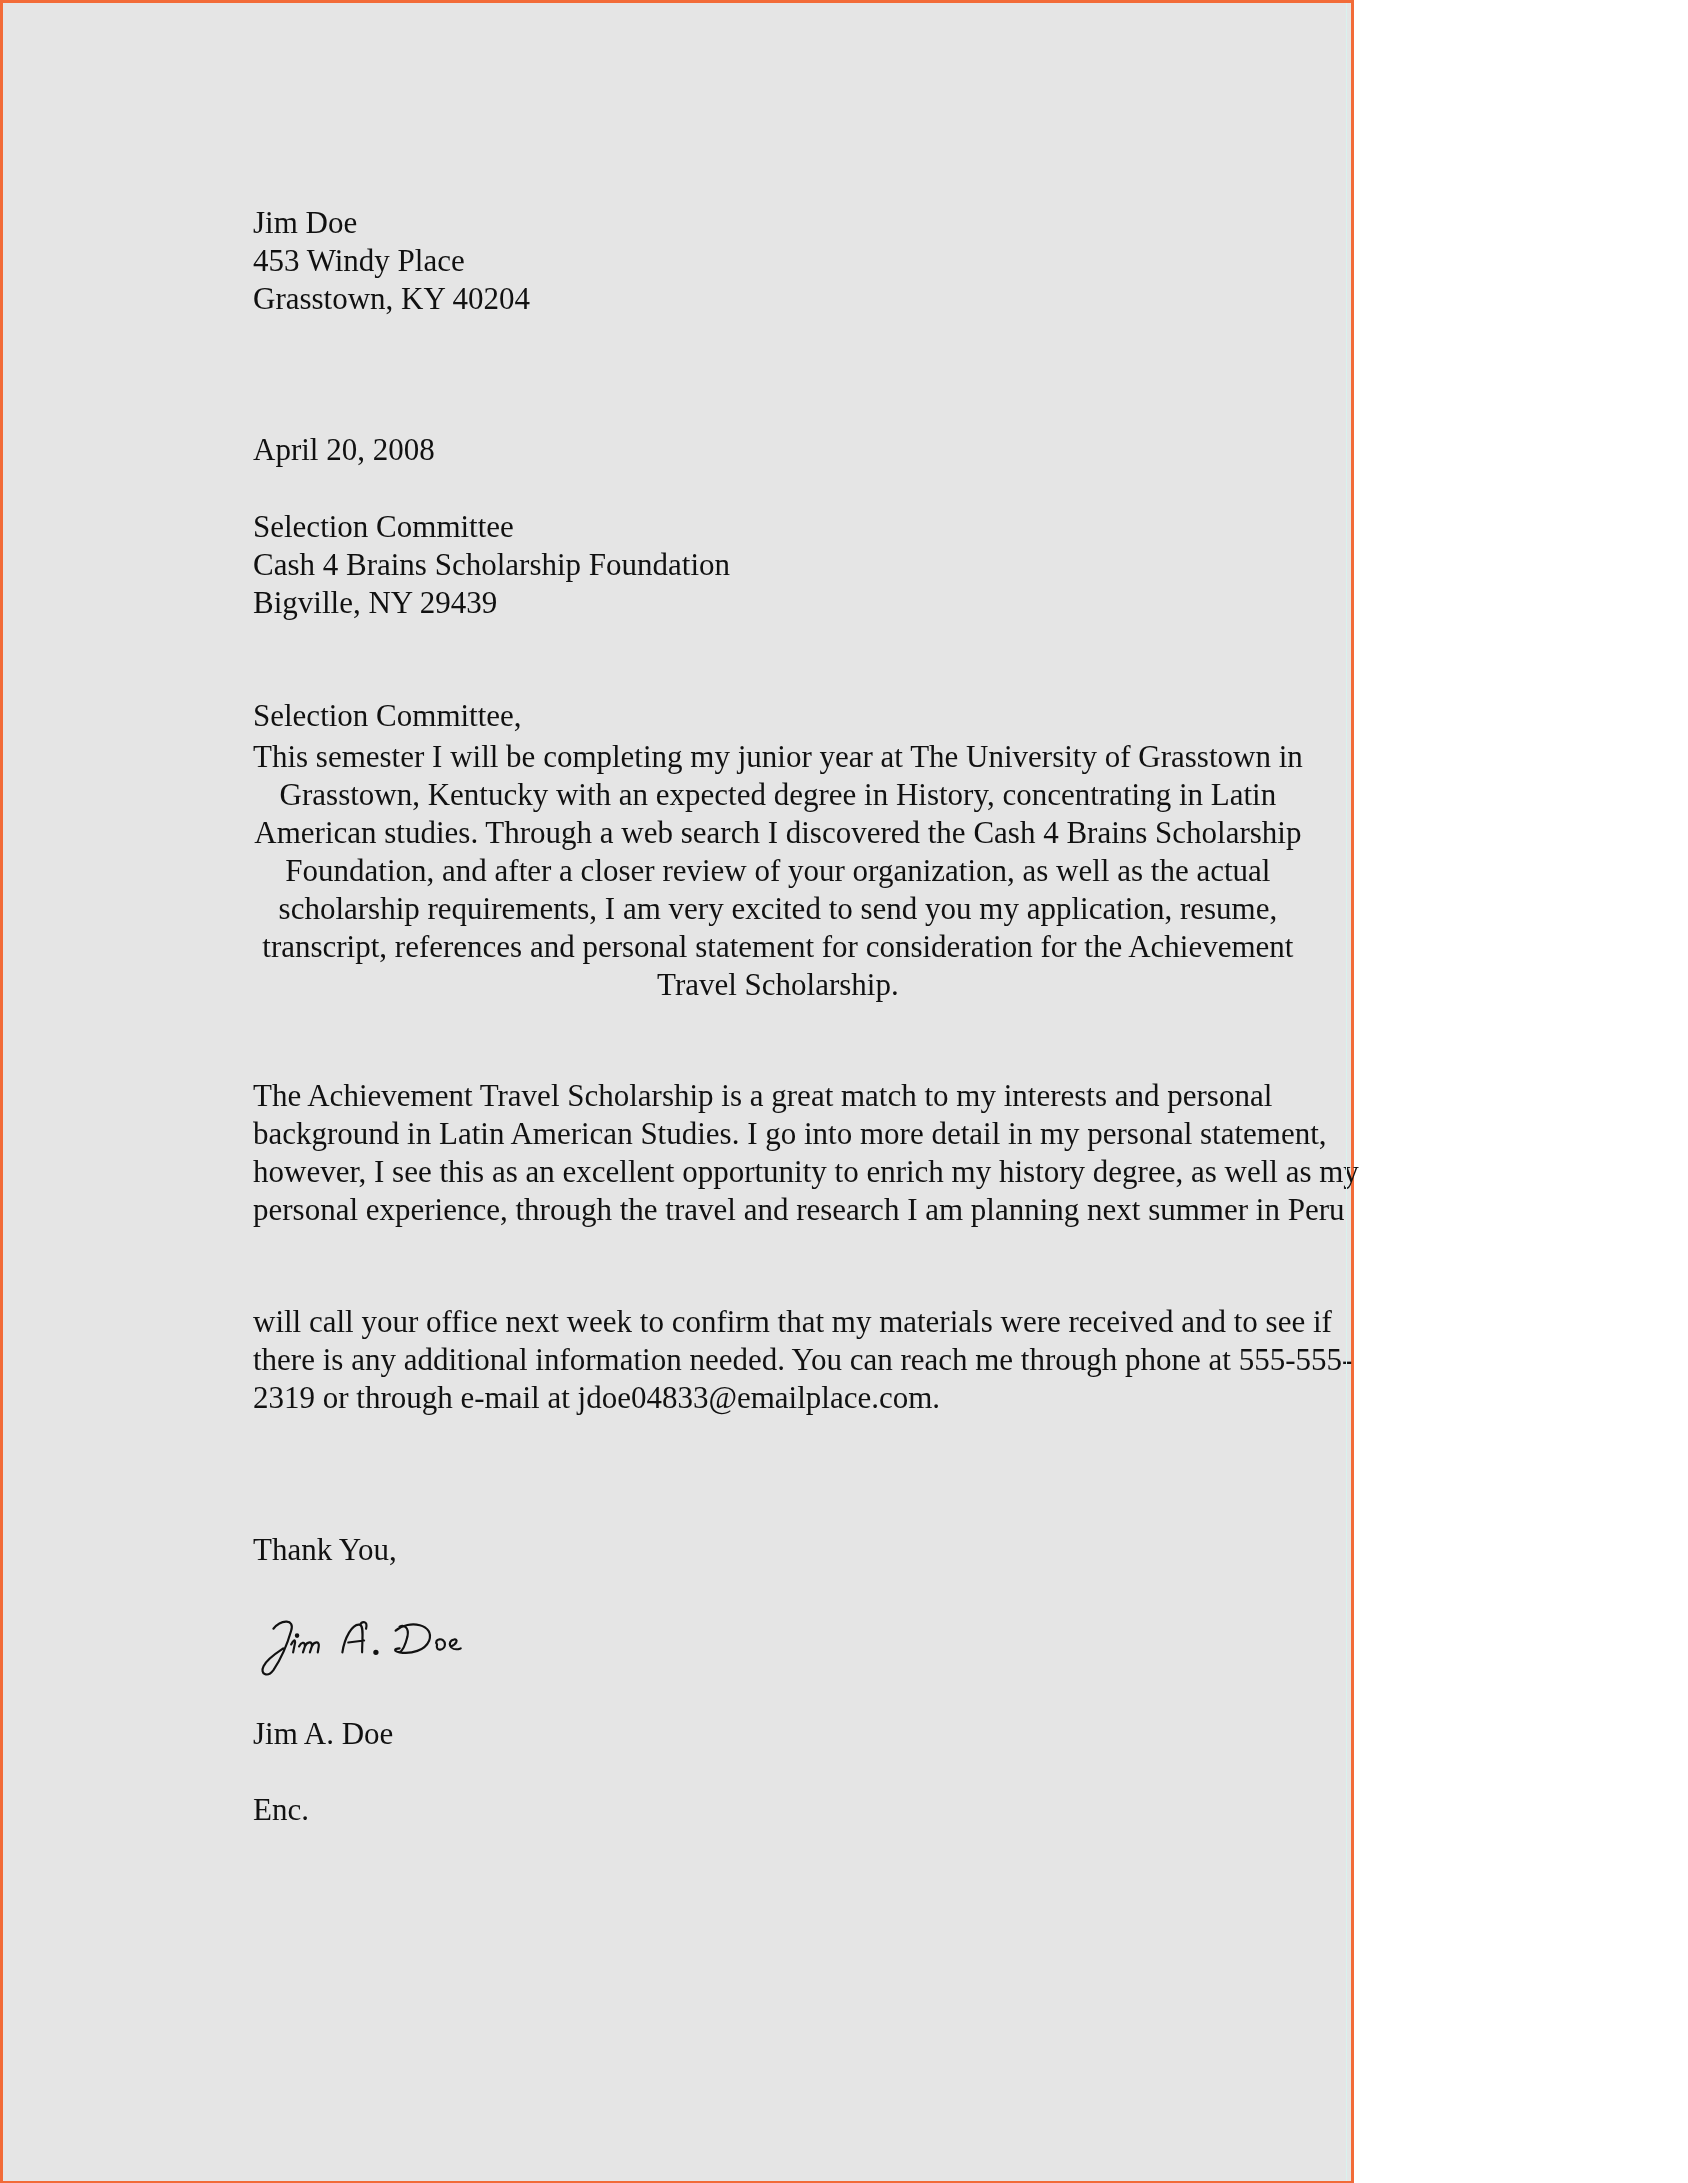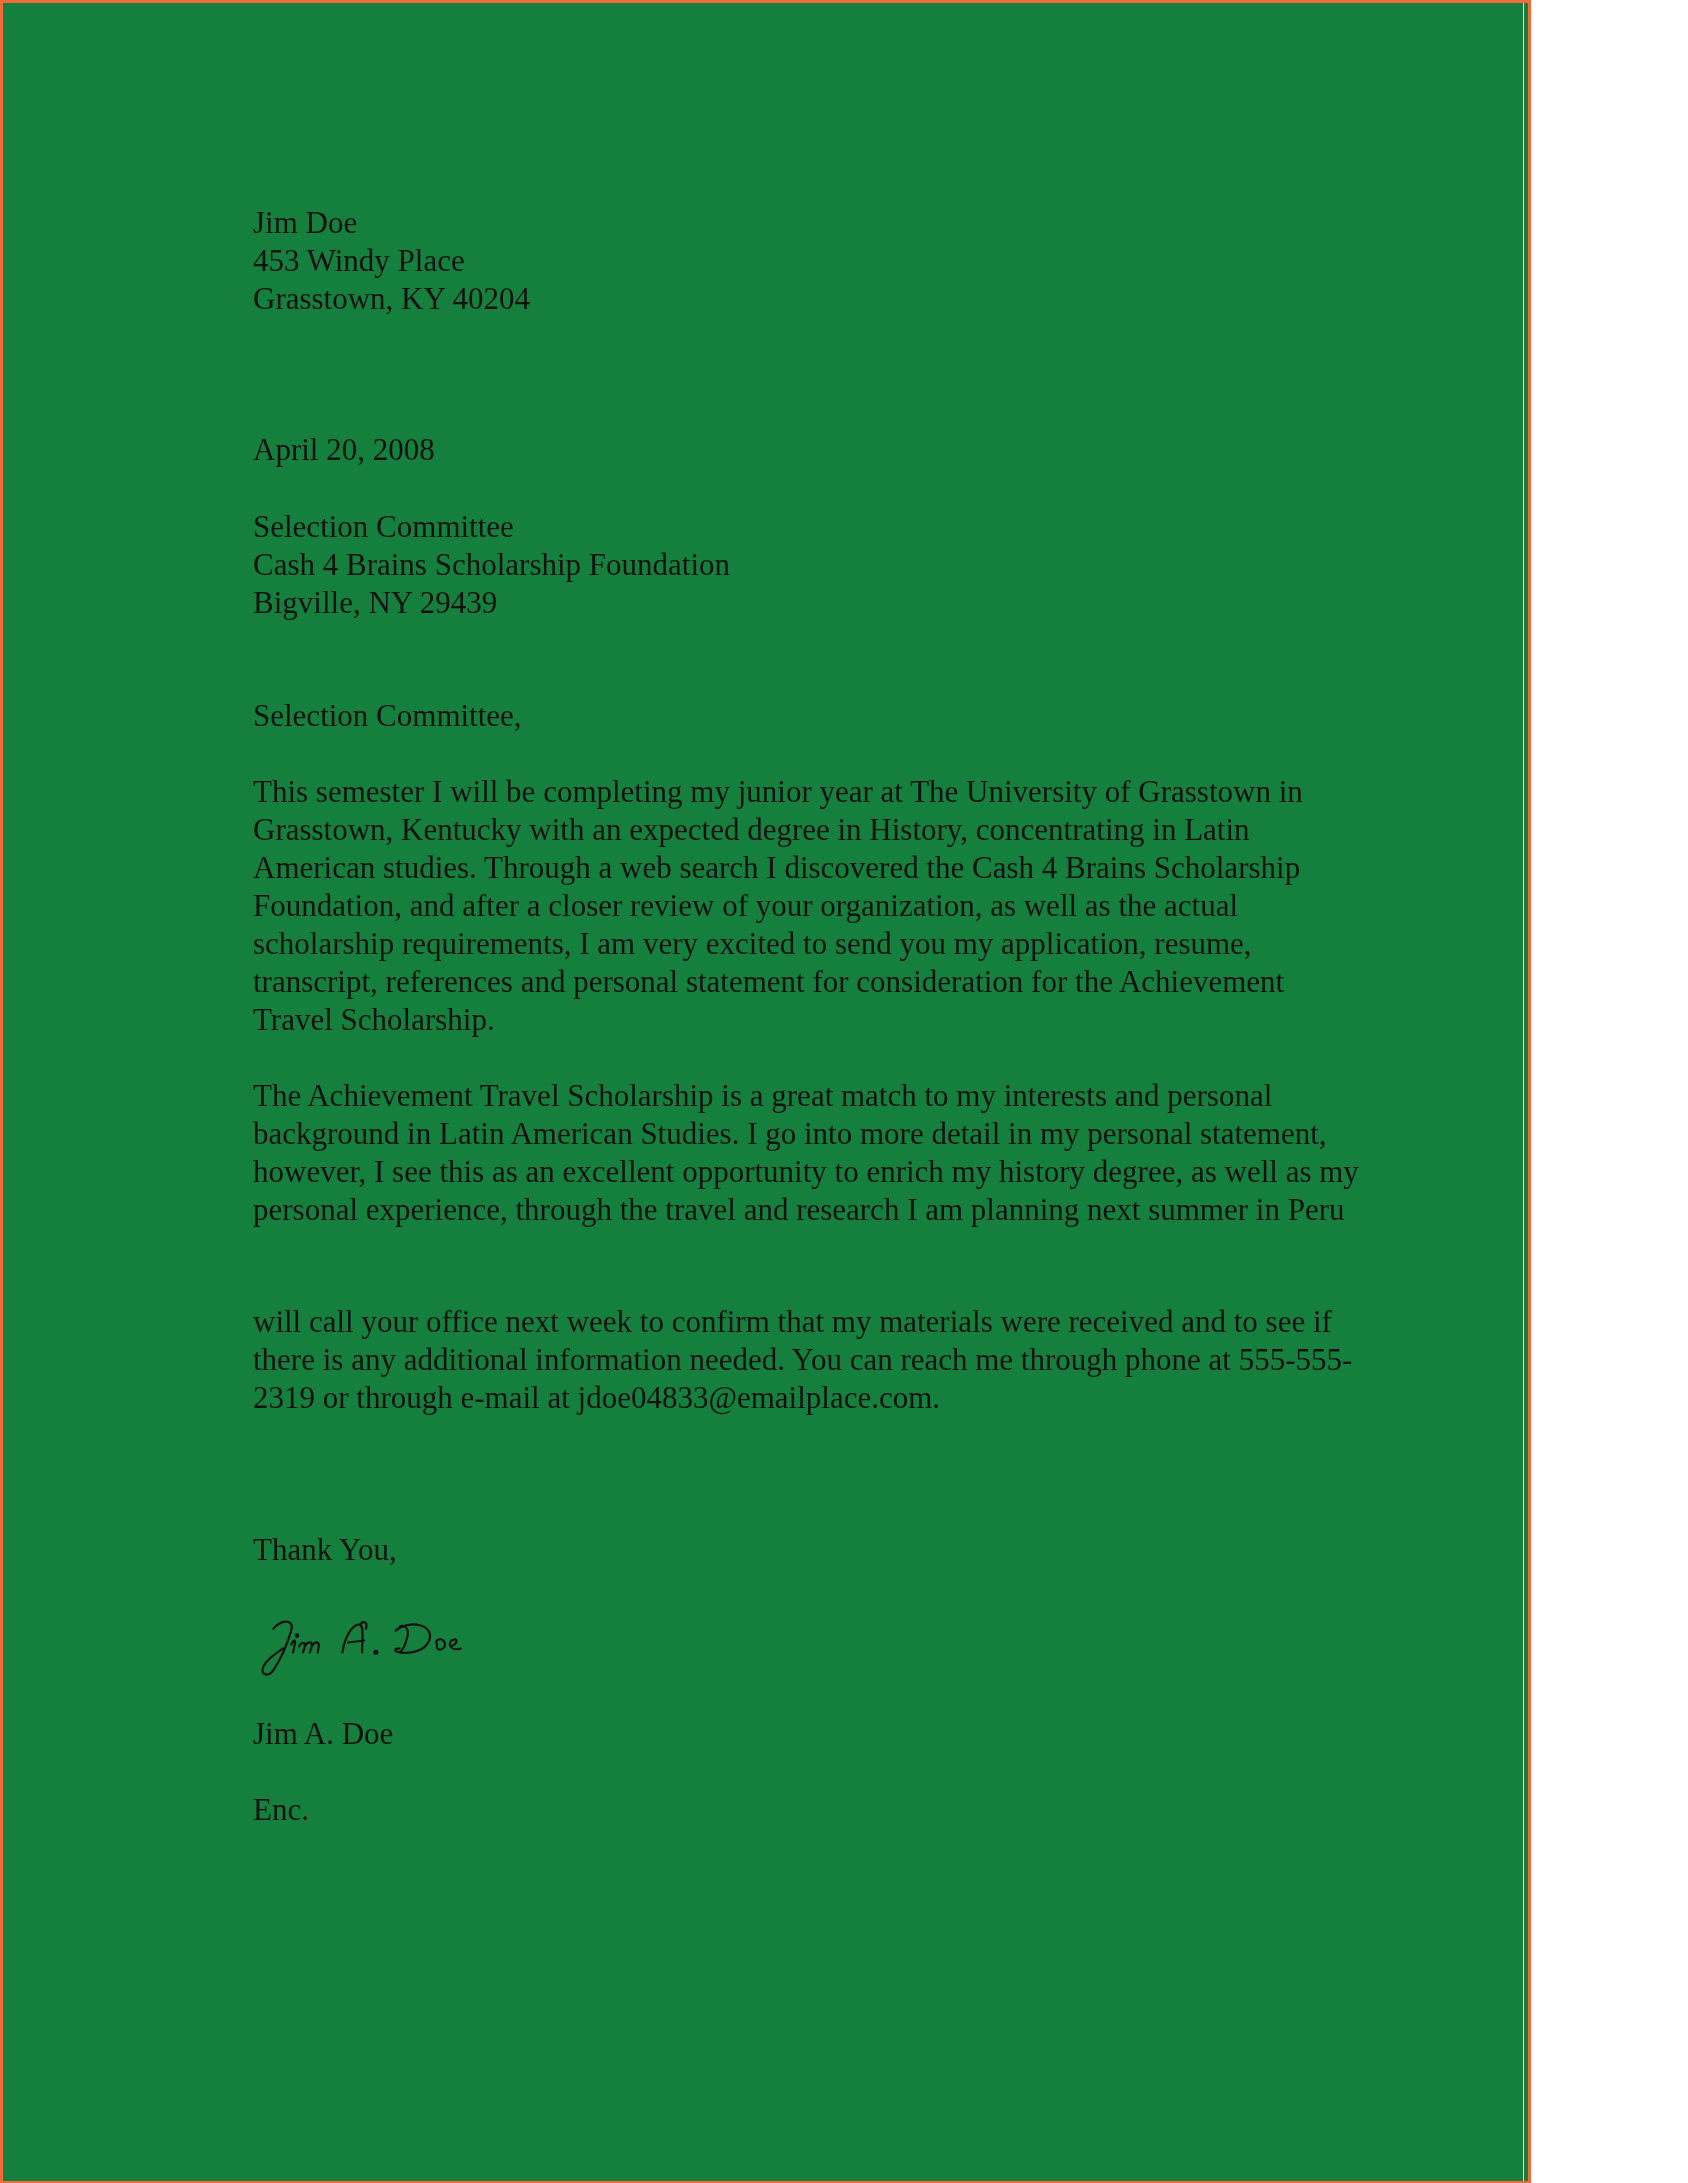--- a/index.html
+++ b/index.html
@@ -12,25 +12,25 @@
       height: 2184px;
       position: relative;
       overflow: hidden;
       font-family: "Liberation Serif", "DejaVu Serif", serif;
       color: #111111;
     }
     .page-frame {
       position: absolute;
       left: 0;
       top: 0;
-      width: 1531px;
+      width: 1354px;
       height: 2184px;
       box-sizing: border-box;
       border: 3px solid #f26b38;
-      background: #15803d;
+      background: #e5e5e5;
     }
     .page-frame::after {
       content: "";
       position: absolute;
       top: 0;
       right: 4px;
       width: 1px;
       height: 100%;
       background: #d8f3ef;
     }
@@ -71,21 +71,21 @@
   <div class="block" style="top:505px;">
     <span class="line">Selection Committee</span>
     <span class="line">Cash 4 Brains Scholarship Foundation</span>
     <span class="line">Bigville, NY 29439</span>
   </div>
 
   <div class="block" style="top:694px;">
     <span class="line">Selection Committee,</span>
   </div>
 
-  <div class="block" style="top:770px;">
+  <div class="block" style="top:735px;text-align:center;">
     <span class="line">This semester I will be completing my junior year at The University of Grasstown in</span>
     <span class="line">Grasstown, Kentucky with an expected degree in History, concentrating in Latin</span>
     <span class="line">American studies. Through a web search I discovered the Cash 4 Brains Scholarship</span>
     <span class="line">Foundation, and after a closer review of your organization, as well as the actual</span>
     <span class="line">scholarship requirements, I am very excited to send you my application, resume,</span>
     <span class="line">transcript, references and personal statement for consideration for the Achievement</span>
     <span class="line">Travel Scholarship.</span>
   </div>
 
   <div class="block" style="top:1074px;">

